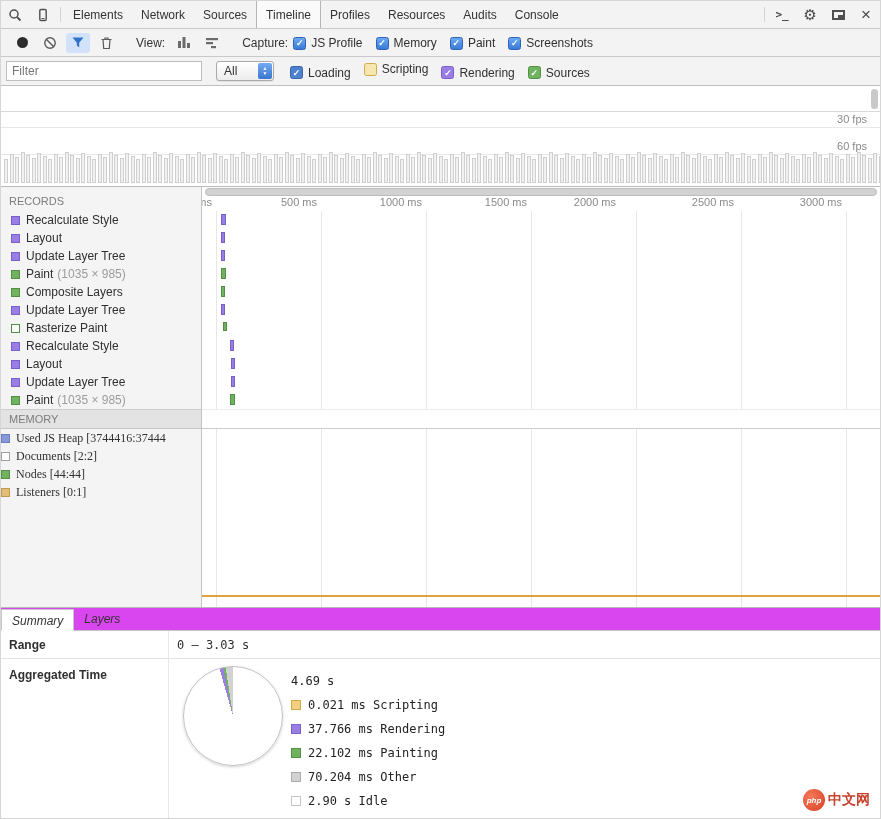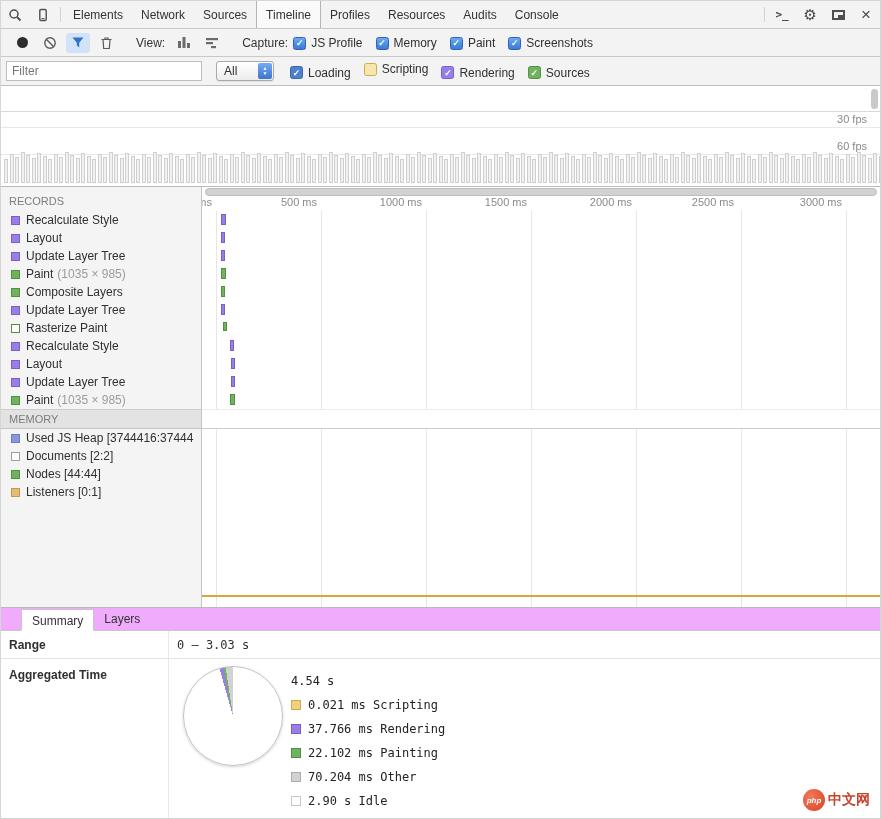--- a/index.html
+++ b/index.html
@@ -58,35 +58,35 @@
   
   .main { display:flex; height:421px; border-bottom:1px solid #b9b9b9; }
   .sidebar { width:201px; background:#f4f4f4; border-right:1px solid #c3c3c3; display:flex; flex-direction:column; overflow:hidden; }
   .records-header { height:24px; display:flex; align-items:center; padding:4px 0 0 8px; font-size:11px; color:#7c7c7c; }
   .records-rows { height:198px; }
   .record-row { height:18px; display:flex; align-items:center; padding-left:10px; white-space:nowrap; overflow:hidden; }
   .swatch { width:9px; height:9px; border:1px solid; margin-right:6px; flex:none; }
   .record-detail { color:#9b9b9b; margin-left:4px; }
   .memory-header { height:20px; background:#e3e3e3; border-top:1px solid #cdcdcd; border-bottom:1px solid #c6c6c6;
                    display:flex; align-items:center; padding-left:8px; font-size:11px; color:#7c7c7c; }
-  .memory-row { height:18px; display:flex; align-items:center; padding-left:10px; white-space:nowrap; overflow:hidden; }
+  .memory-row { height:18px; display:flex; align-items:center; padding-left:0; white-space:nowrap; overflow:hidden;font-family:Liberation Serif, serif; }
 
   .grid { position:relative; flex:1; background:#fff; overflow:hidden; }
   .hscroll { position:absolute; top:1px; left:3px; right:3px; height:9px; }
   .hthumb { position:absolute; left:0; right:0; top:0; height:8px; border-radius:4px; background:#d2d2d2; border:1px solid #bdbdbd; }
   .time-label { position:absolute; top:9px; width:66px; text-align:right; font-size:11px; color:#8a8a8a; }
   .gridline { position:absolute; top:24px; bottom:0; width:1px; background:#e7e7e7; z-index:1; }
   .mem-band { position:absolute; left:0; right:0; top:222px; height:20px; background:#fff;
               border-top:1px solid #ececec; border-bottom:1px solid #cccccc; z-index:2; }
   .event-bar { position:absolute; height:11px; border:1px solid; z-index:3; }
   .memory-line { position:absolute; left:0; right:0; top:408px; height:2px; background:#dca33f; z-index:3; }
 
   
   .bottom { height:212px; position:relative; background:#fff; }
-  .bottom-tabs { height:23px; background:#f0abfc; border-bottom:1px solid #c6c6c6; display:flex; align-items:flex-end; padding-left:20px; }
+  .bottom-tabs { height:23px; background:#d946ef; border-bottom:1px solid #c6c6c6; display:flex; align-items:flex-end; padding-left:0;font-style:italic; }
   .btab { padding:0 10px; color:#333; height:22px; line-height:22px; }
   .btab.active { background:#fff; border:1px solid #c6c6c6; border-bottom:1px solid #fff; margin-bottom:-1px; }
   .range-row { height:28px; display:flex; border-bottom:1px solid #e3e3e3; }
   .cell-label { width:168px; flex:none; border-right:1px solid #e9e9e9; padding-left:8px; display:flex; align-items:center;
                 font-weight:bold; color:#303030; }
   .cell-value { display:flex; align-items:center; padding-left:8px; font-family:"DejaVu Sans Mono", monospace; }
   .agg-row { display:flex; height:161px; }
   .agg-label { width:168px; flex:none; border-right:1px solid #e9e9e9; padding:9px 0 0 8px; font-weight:bold; color:#303030; }
   .agg-content { position:relative; flex:1; }
   .pie { position:absolute; left:14px; top:7px; width:100px; height:100px; border-radius:50%;
@@ -479,21 +479,21 @@
       <div class="memory-line"></div>
     <div class="gridline" style="left: 14px;"></div>
         <div class="time-label" style="left: -56px;">0 ms</div>
         <div class="gridline" style="left: 119px;"></div>
         <div class="time-label" style="left: 49px;">500 ms</div>
         <div class="gridline" style="left: 224px;"></div>
         <div class="time-label" style="left: 154px;">1000 ms</div>
         <div class="gridline" style="left: 329px;"></div>
         <div class="time-label" style="left: 259px;">1500 ms</div>
         <div class="gridline" style="left: 434px;"></div>
-        <div class="time-label" style="left: 364px;">2000 ms</div>
+        <div class="time-label" style="left: 348px;">2000 ms</div>
         <div class="gridline" style="left: 539px;"></div>
         <div class="time-label" style="left: 466px;">2500 ms</div>
         <div class="gridline" style="left: 644px;"></div>
         <div class="time-label" style="left: 574px;">3000 ms</div>
         <div class="event-bar" style="left: 19px; top: 27px; width: 5px; height: 11px; background: rgb(154, 126, 230); border-color: rgb(118, 97, 200);"></div>
         <div class="event-bar" style="left: 19px; top: 45px; width: 4px; height: 11px; background: rgb(154, 126, 230); border-color: rgb(118, 97, 200);"></div>
         <div class="event-bar" style="left: 19px; top: 63px; width: 4px; height: 11px; background: rgb(154, 126, 230); border-color: rgb(118, 97, 200);"></div>
         <div class="event-bar" style="left: 19px; top: 81px; width: 5px; height: 11px; background: rgb(111, 179, 95); border-color: rgb(83, 142, 68);"></div>
         <div class="event-bar" style="left: 19px; top: 99px; width: 4px; height: 11px; background: rgb(111, 179, 95); border-color: rgb(83, 142, 68);"></div>
         <div class="event-bar" style="left: 19px; top: 117px; width: 4px; height: 11px; background: rgb(154, 126, 230); border-color: rgb(118, 97, 200);"></div>
@@ -512,21 +512,21 @@
       </div>
     <div class="range-row">
       <div class="cell-label">Range</div>
       <div class="cell-value">0 — 3.03 s</div>
     </div>
     <div class="agg-row">
       <div class="agg-label">Aggregated Time</div>
       <div class="agg-content">
         <div class="pie" style="background: conic-gradient(from -16deg, rgb(243, 208, 124) 0deg, rgb(243, 208, 124) 0.15deg, rgb(154, 126, 230) 0.15deg, rgb(154, 126, 230) 4.65deg, rgb(111, 179, 95) 4.65deg, rgb(111, 179, 95) 7.35deg, rgb(210, 210, 210) 7.35deg, rgb(210, 210, 210) 15.75deg, rgb(255, 255, 255) 15.75deg, rgb(255, 255, 255) 360deg);"></div>
         <div class="legend">
-          <div class="legend-total">4.54 s</div>
+          <div class="legend-total">4.69 s</div>
           <div>
               <div class="legend-row">
                 <span class="legend-swatch" style="background: rgb(243, 208, 124); border-color: rgb(202, 169, 79);"></span>
                 <span>0.021 ms Scripting</span>
               </div>
               <div class="legend-row">
                 <span class="legend-swatch" style="background: rgb(154, 126, 230); border-color: rgb(118, 97, 200);"></span>
                 <span>37.766 ms Rendering</span>
               </div>
               <div class="legend-row">

